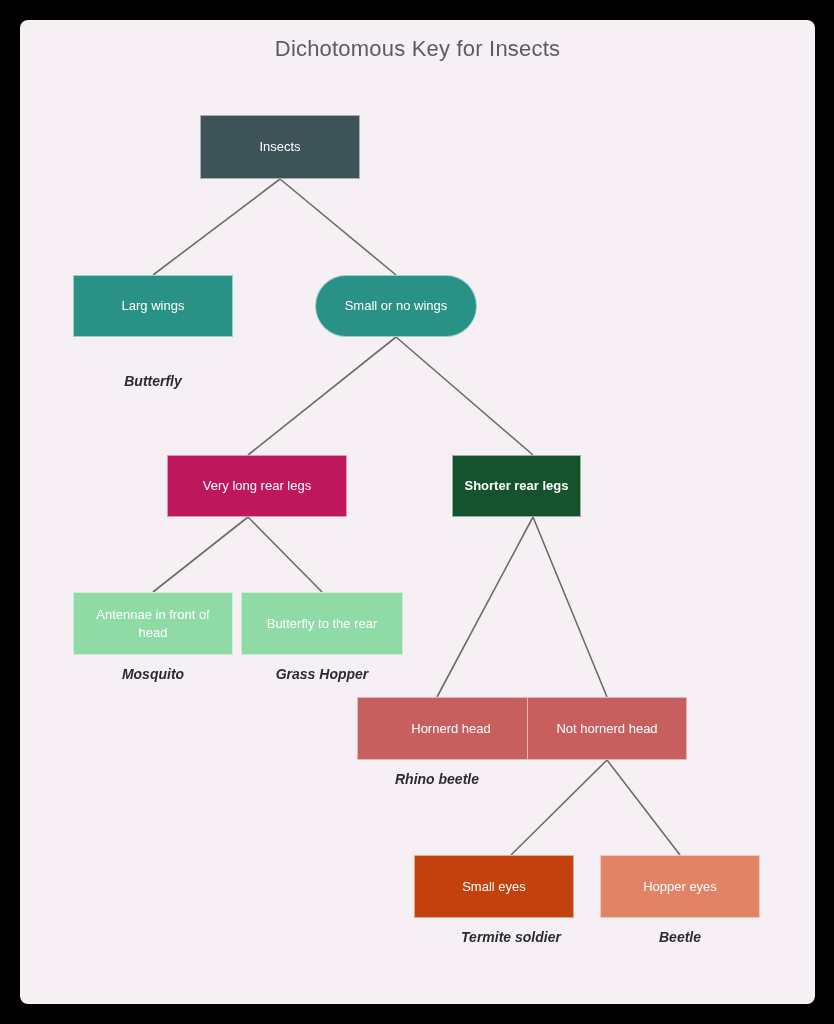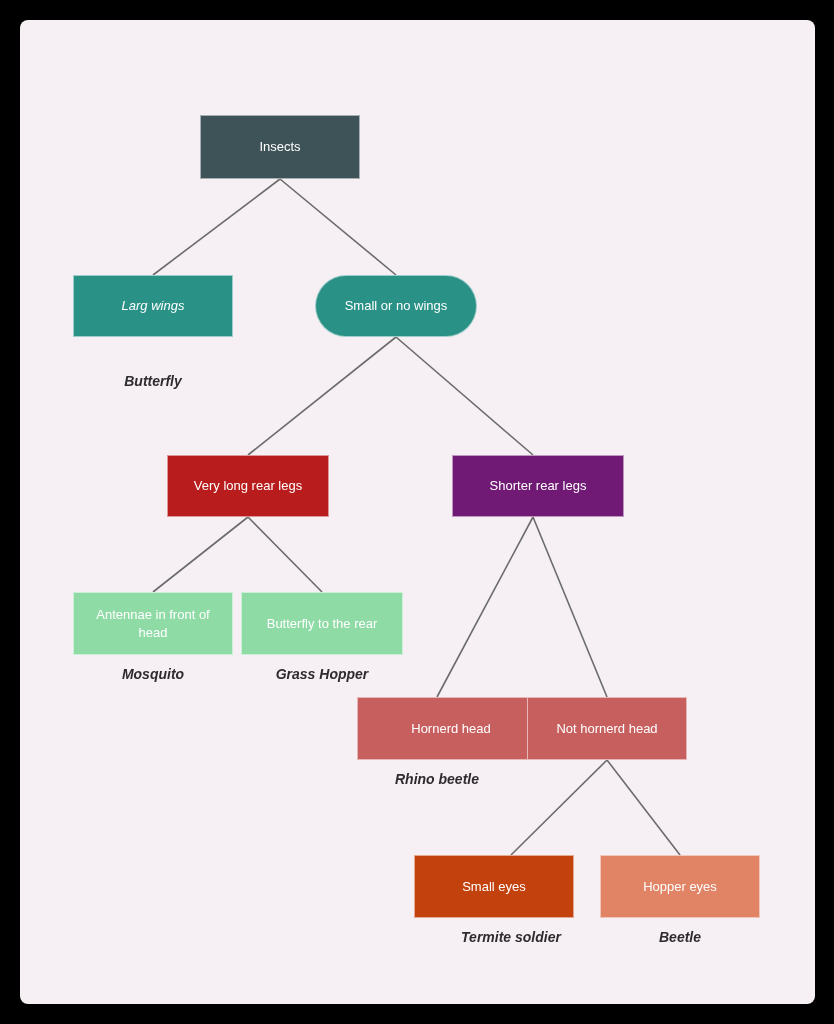--- a/index.html
+++ b/index.html
@@ -81,48 +81,49 @@
     z-index: 2;
     white-space: nowrap;
   }
 </style>
 </head>
 <body>
 
 <div id="frame">
   <div id="canvas">
 
+    <div id="diagram-title">Dichotomous Key for Insects</div>
 
     <svg id="connectors" viewBox="0 0 795 984" xmlns="http://www.w3.org/2000/svg">
         <line x1="260" y1="159" x2="133" y2="255" stroke="#6b6b6b" stroke-width="1.6"></line>
         <line x1="260" y1="159" x2="376" y2="255" stroke="#6b6b6b" stroke-width="1.6"></line>
         <line x1="376" y1="317" x2="228" y2="435" stroke="#6b6b6b" stroke-width="1.6"></line>
         <line x1="376" y1="317" x2="513" y2="435" stroke="#6b6b6b" stroke-width="1.6"></line>
         <line x1="228" y1="497" x2="133" y2="572" stroke="#6b6b6b" stroke-width="1.6"></line>
         <line x1="228" y1="497" x2="302" y2="572" stroke="#6b6b6b" stroke-width="1.6"></line>
         <line x1="513" y1="497" x2="417" y2="677" stroke="#6b6b6b" stroke-width="1.6"></line>
         <line x1="513" y1="497" x2="587" y2="677" stroke="#6b6b6b" stroke-width="1.6"></line>
         <line x1="587" y1="740" x2="491" y2="835" stroke="#6b6b6b" stroke-width="1.6"></line>
         <line x1="587" y1="740" x2="660" y2="835" stroke="#6b6b6b" stroke-width="1.6"></line>
       </svg>
 
     <div id="nodes-layer">
         <div class="node" style="left: 180px; top: 95px; width: 160px; height: 64px; background: rgb(61, 83, 87);">
           <span>Insects</span>
         </div>
-        <div class="node" style="left: 53px; top: 255px; width: 160px; height: 62px; background: rgb(42, 145, 135); font-style: italic;">
+        <div class="node" style="left: 53px; top: 255px; width: 160px; height: 62px; background: rgb(42, 145, 135);">
           <span>Larg wings</span>
         </div>
         <div class="node" style="left: 295px; top: 255px; width: 162px; height: 62px; background: rgb(42, 145, 135); border-radius: 31px;">
           <span>Small or no wings</span>
         </div>
-        <div class="node" style="left: 147px; top: 435px; width: 162px; height: 62px; background: #b91c1c;">
+        <div class="node" style="left: 147px; top: 435px; width: 180px; height: 62px; background: #be185d;">
           <span>Very long rear legs</span>
         </div>
-        <div class="node" style="left: 432px; top: 435px; width: 172px; height: 62px; background: #701a75;">
+        <div class="node" style="left: 432px; top: 435px; width: 129px; height: 62px; background: #14532d; font-weight: bold;">
           <span>Shorter rear legs</span>
         </div>
         <div class="node" style="left: 53px; top: 572px; width: 160px; height: 63px; background: rgb(143, 219, 166);">
           <span>Antennae in front of head</span>
         </div>
         <div class="node" style="left: 221px; top: 572px; width: 162px; height: 63px; background: rgb(143, 219, 166);">
           <span>Butterfly to the rear</span>
         </div>
         <div class="node" style="left: 337px; top: 677px; width: 188px; height: 63px; background: rgb(200, 95, 95);">
           <span>Hornerd head</span>

